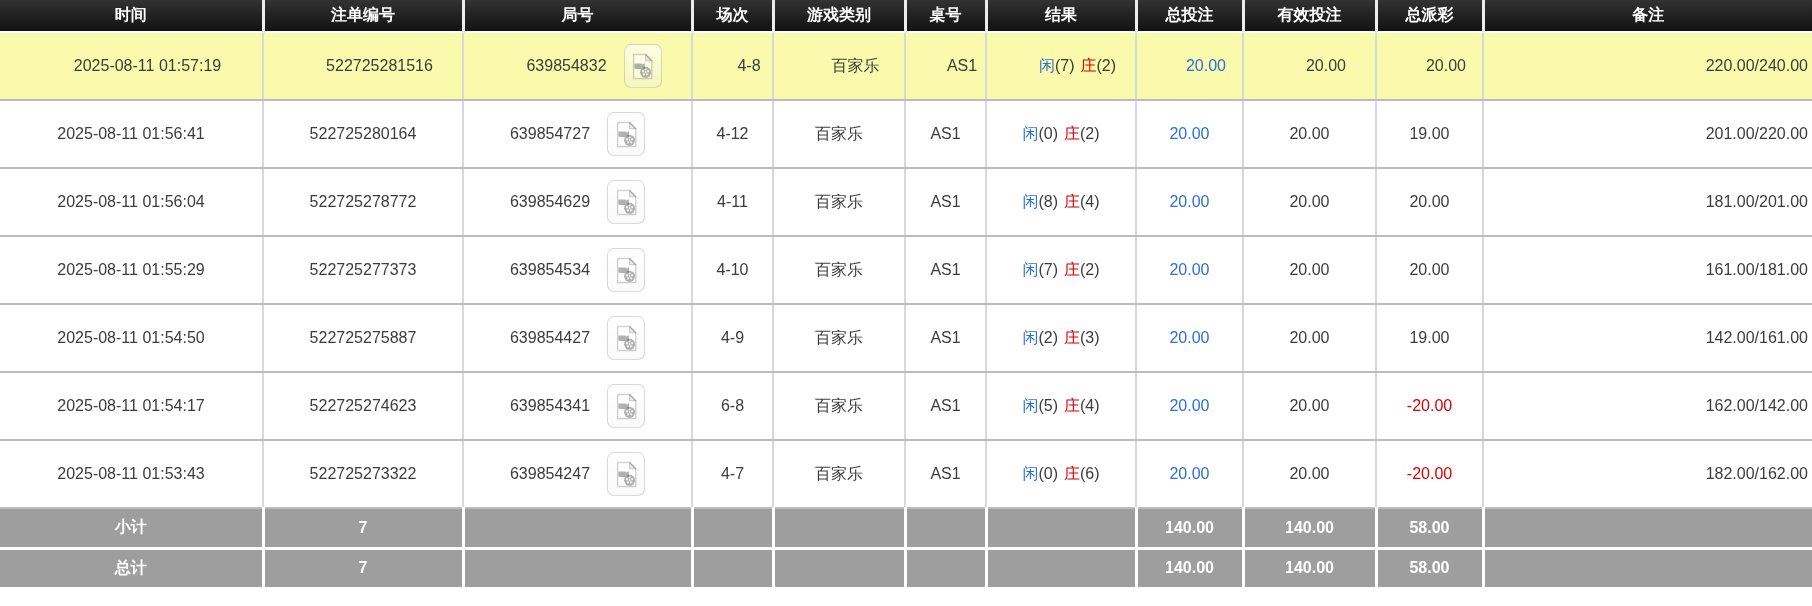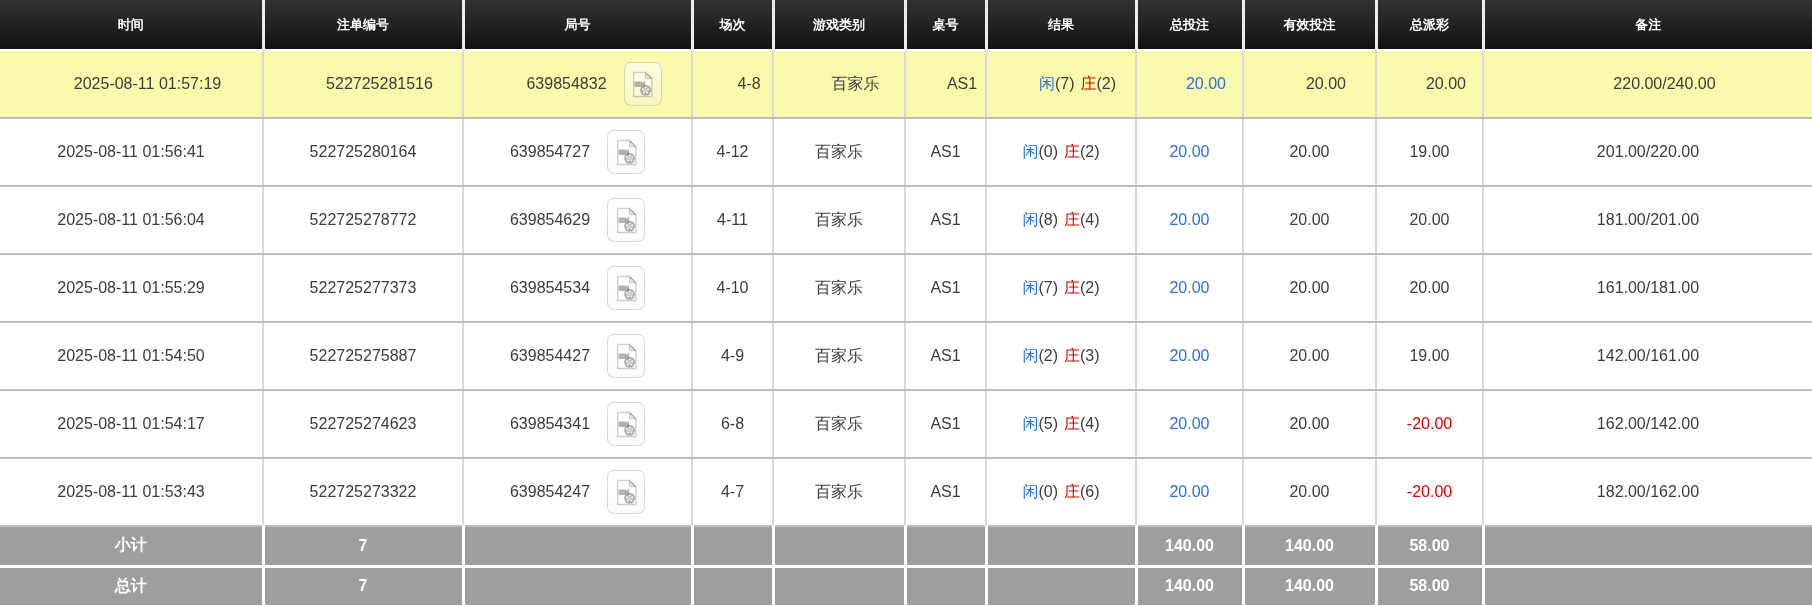--- a/index.html
+++ b/index.html
@@ -12,32 +12,32 @@
     --text:#3c3c3c;
   }
   *{box-sizing:border-box;}
   html,body{margin:0;padding:0;background:#fff;}
   body{font-family:"Liberation Sans","DejaVu Sans",sans-serif;width:1812px;}
 
   table{width:1812px;table-layout:fixed;border-collapse:collapse;}
 
   th{
     background-image:linear-gradient(180deg,var(--header-top),var(--header-bottom));
-    color:#fff;font-weight:bold;font-size:13px;height:50px;
+    color:#fff;font-weight:bold;font-size:16px;height:32px;
     border-right:3px solid #ececec;border-bottom:2px solid #fdfdfd;
     text-align:center;vertical-align:middle;
   }
   th:last-child{border-right:none;}
 
   td{
     background:#fff;color:var(--text);font-size:16px;height:68px;
     border-right:2px solid #d8d8d8;border-bottom:2px solid #bcbcbc;
     text-align:center;vertical-align:middle;padding:0 4px;
   }
-  td:last-child{border-right:none;}
+  td:last-child{border-right:none;text-align:right;}
 
   tr.highlight td{background:var(--highlight);padding-left:37px;}
 
   tr.summary td{
     background:var(--summary-bg);color:#fff;font-weight:bold;
     border-right:3px solid #fff;border-bottom:3px solid #fff;height:40px;
   }
   tr.summary td:last-child{border-right:none;}
 
   .round-wrap{display:flex;align-items:center;justify-content:center;gap:17px;}

